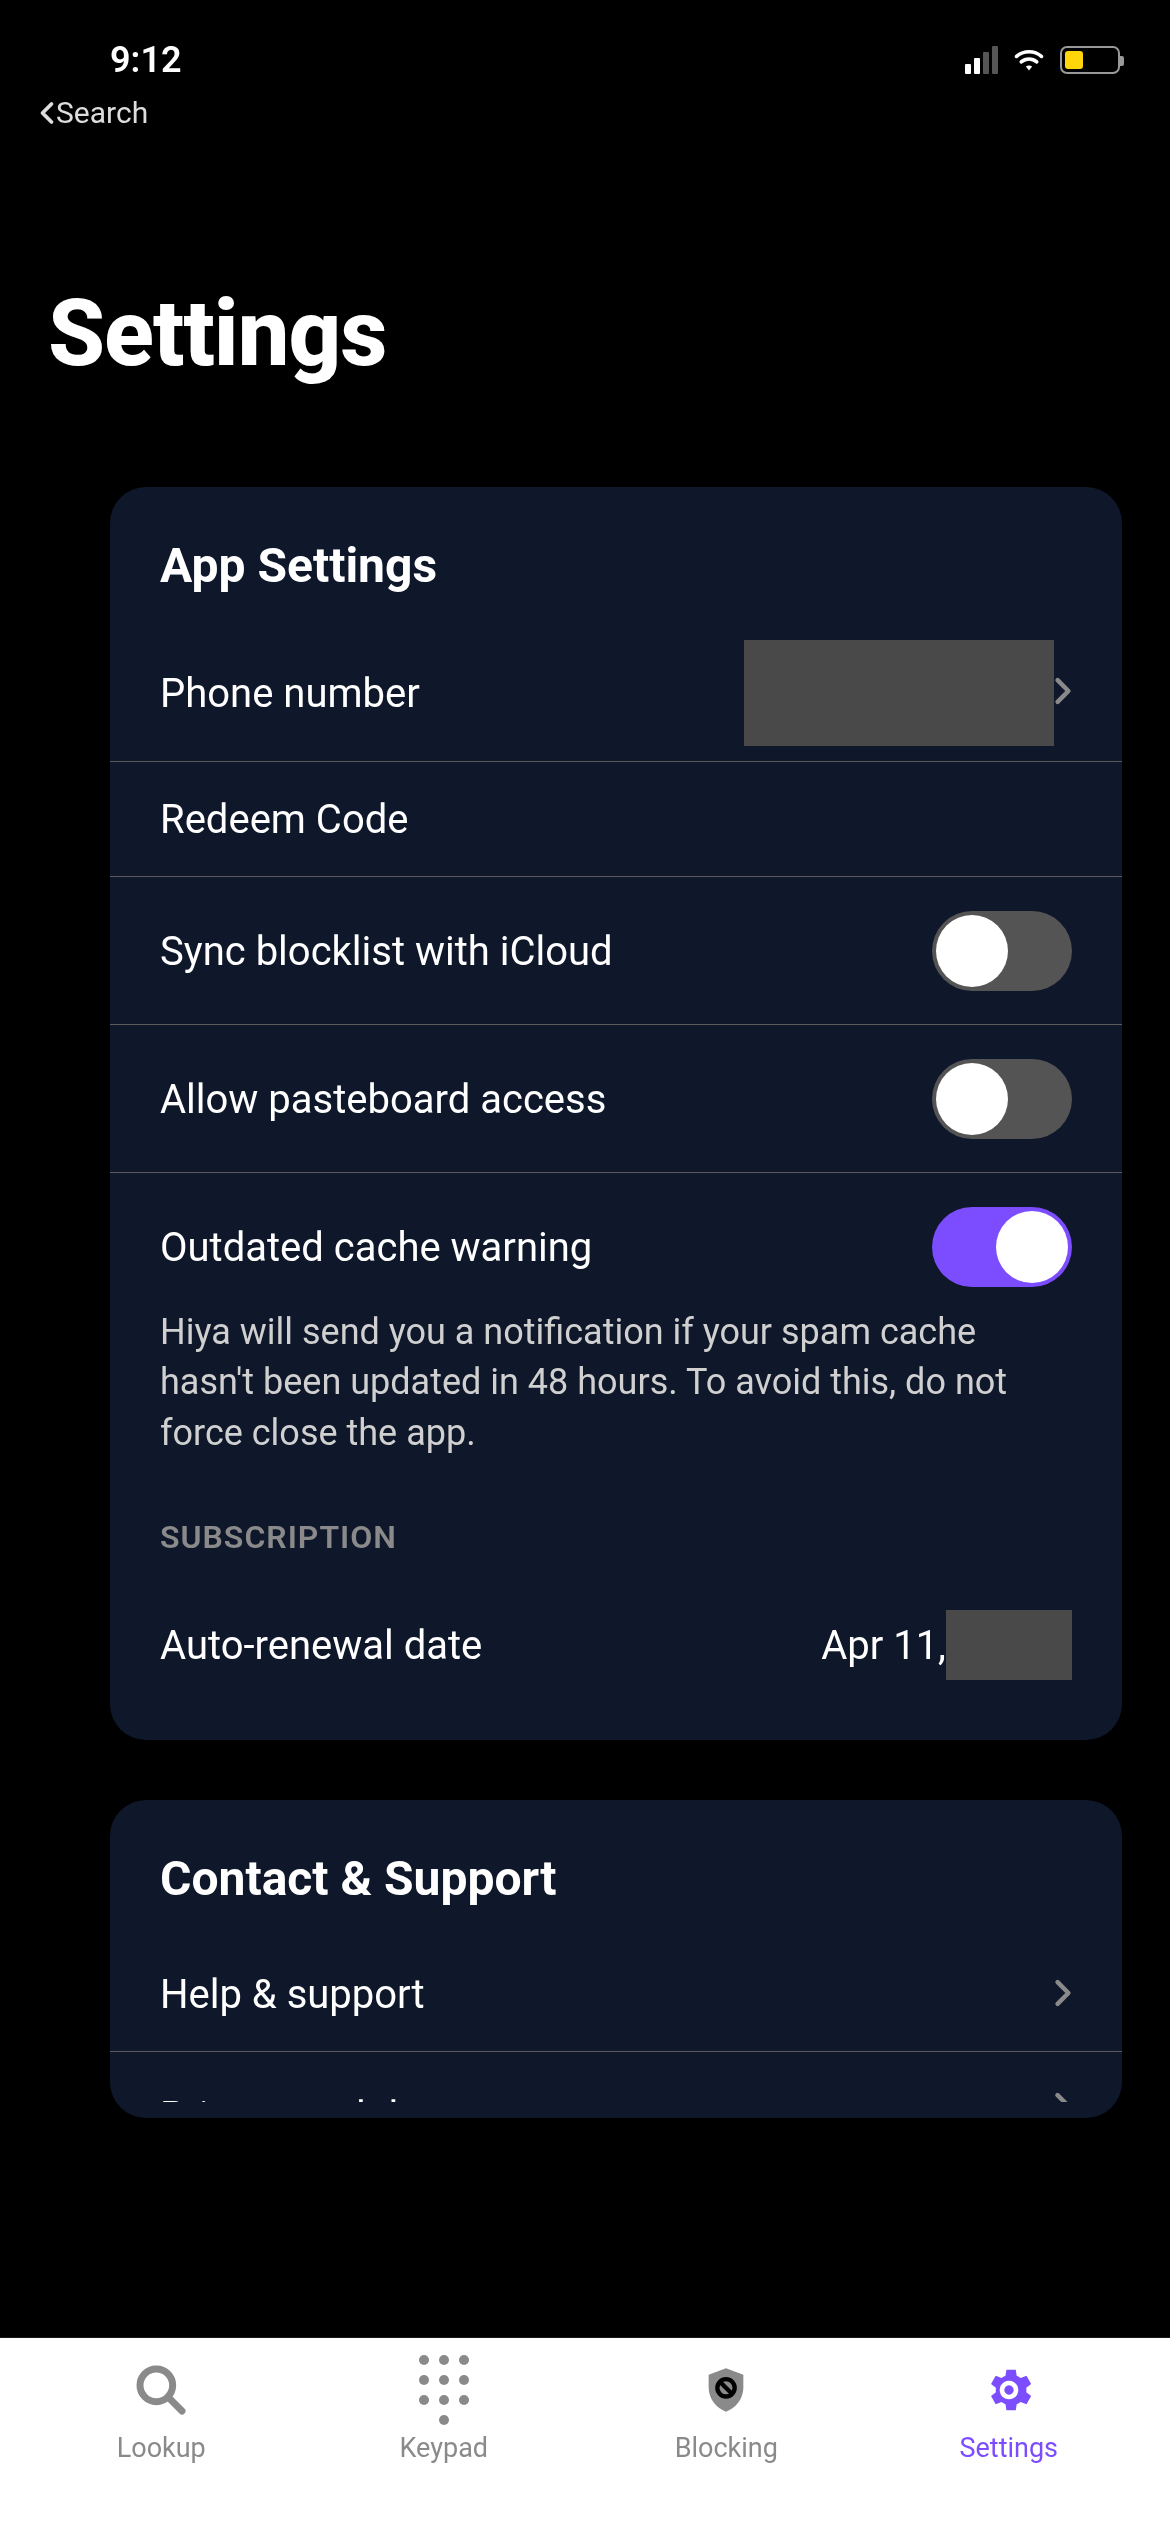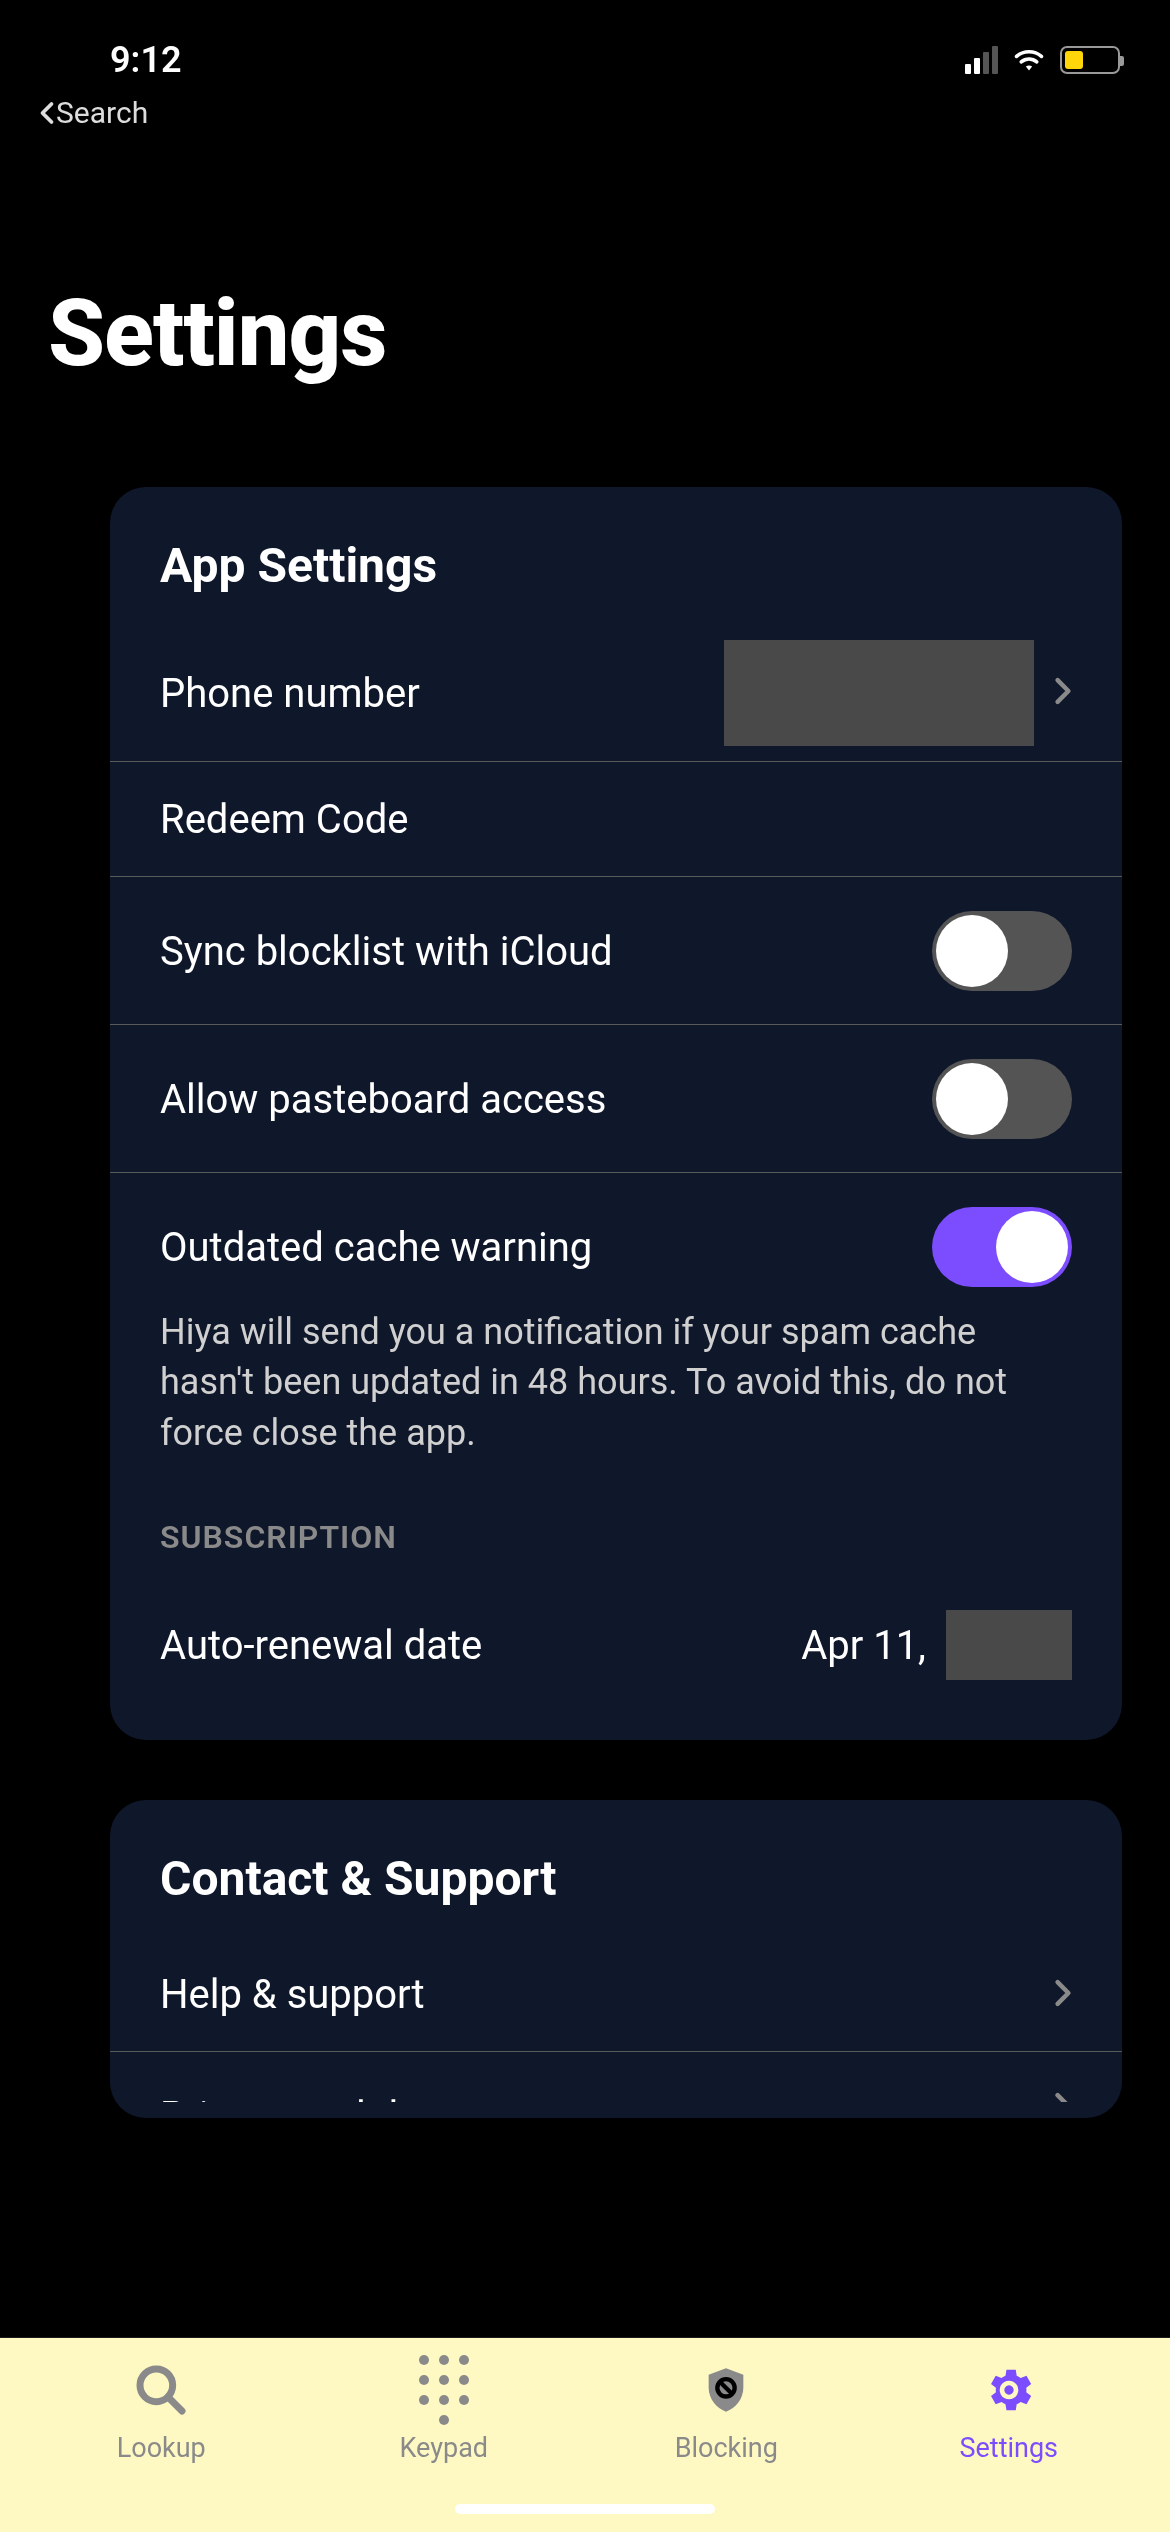--- a/index.html
+++ b/index.html
@@ -125,21 +125,20 @@
       background: #5a5a5a;
     }
     .row-label {
       font-size: 40px;
       font-weight: 400;
       color: #fff;
     }
     .row-right {
       display: flex;
       align-items: center;
-      gap: 20px;
     }
     .redacted-box {
       background: #494949;
       width: 310px;
       height: 106px;
       margin: -18px 0;
     }
     .redacted-small {
       background: #494949;
       width: 126px;
@@ -197,21 +196,21 @@
       color: #fff;
     }
     
     
     .tab-bar {
       position: absolute;
       bottom: 0;
       left: 0;
       right: 0;
       height: 195px;
-      background: #fef9c3;
+      background: #ffffff;
       border-top: 1px solid #1a1a1a;
       display: flex;
       justify-content: space-around;
       align-items: flex-start;
       padding: 22px 20px 0 20px;
     }
     .tab-item {
       display: flex;
       flex-direction: column;
       align-items: center;

